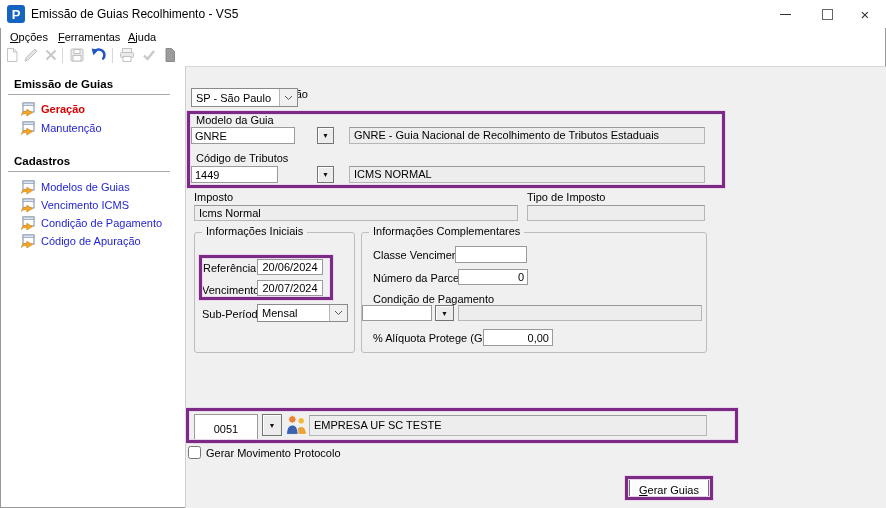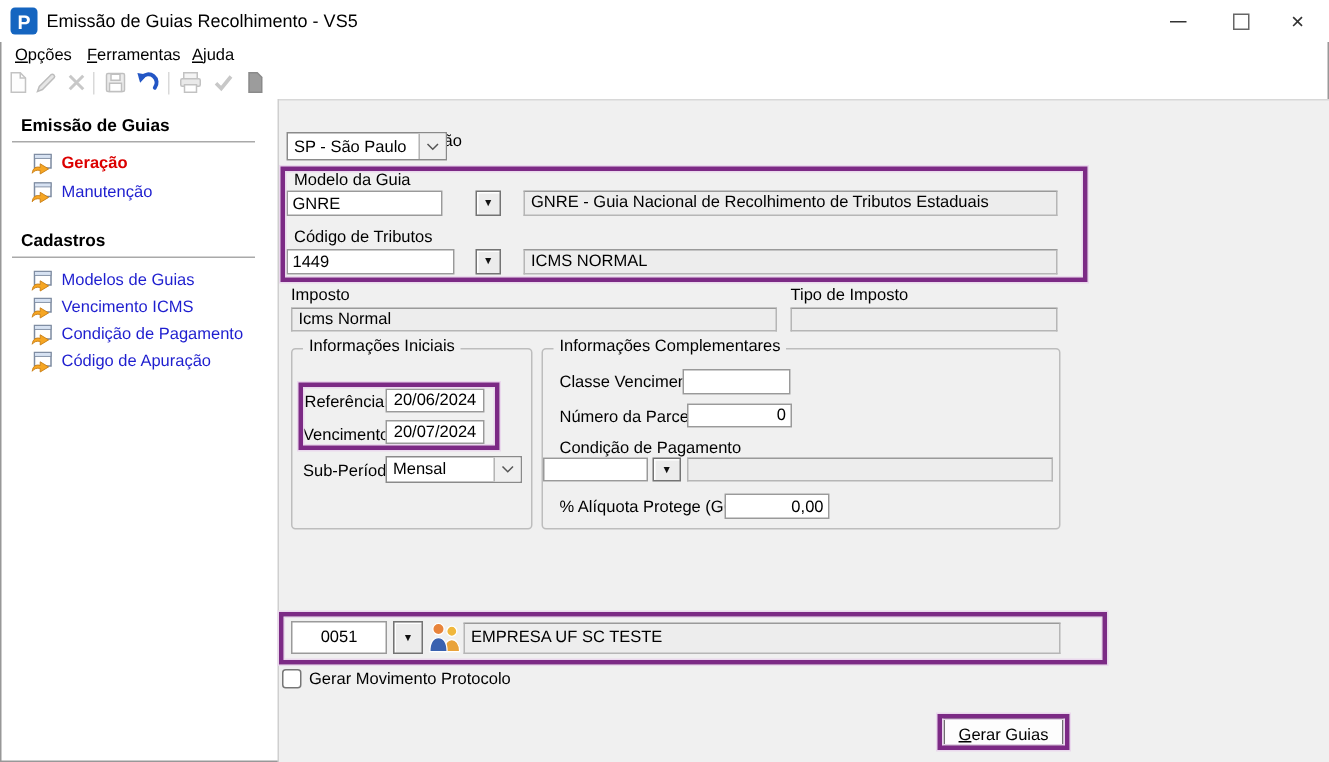--- a/index.html
+++ b/index.html
@@ -193,21 +193,21 @@
   </div>
 
   <div class="lbl" style="left:196px;top:114px;">Modelo da Guia</div>
   <input class="edit" style="left: 191px; top: 127px; width: 104px; height: 17px;" value="GNRE">
   <div class="ddbtn" style="left:317px;top:127px;width:17px;height:17px;">
       <span>▼</span>
     </div>
   <div class="ro" style="left:349px;top:127px;width:356px;height:17px;">GNRE - Guia Nacional de Recolhimento de Tributos Estaduais</div>
 
   <div class="lbl" style="left:196px;top:152px;">Código de Tributos</div>
-  <input class="edit" style="left: 191px; top: 166px; width: 112px; height: 17px;" value="1449">
+  <input class="edit" style="left: 191px; top: 166px; width: 87px; height: 17px;" value="1449">
   <div class="ddbtn" style="left:317px;top:166px;width:17px;height:17px;">
       <span>▼</span>
     </div>
   <div class="ro" style="left:349px;top:166px;width:356px;height:17px;">ICMS NORMAL</div>
 
   <div class="lbl" style="left:194px;top:191px;">Imposto</div>
   <div class="ro" style="left:194px;top:205px;width:324px;height:16px;">Icms Normal</div>
   <div class="lbl" style="left:527px;top:191px;">Tipo de Imposto</div>
   <div class="ro" style="left:527px;top:205px;width:178px;height:16px;"></div>
 
@@ -237,21 +237,21 @@
   <input class="edit right" style="left: 458px; top: 269px; width: 70px; height: 16px;" value="0">
   <div class="lbl" style="left:373px;top:293px;">Condição de Pagamento</div>
   <input class="edit" style="left: 362px; top: 305px; width: 70px; height: 16px;" value="">
   <div class="ddbtn" style="left:435px;top:305px;width:19px;height:16px;">
       <span>▼</span>
     </div>
   <div class="ro" style="left:458px;top:305px;width:244px;height:16px;"></div>
   <div class="lbl" style="left:373px;top:332px;">% Alíquota Protege (GO):</div>
   <input class="edit right" style="left: 483px; top: 329px; width: 70px; height: 17px;" value="0,00">
 
-  <input class="edit center" style="left: 194px; top: 414px; width: 64px; height: 22px;" value="0051">
+  <input class="edit center" style="left: 194px; top: 414px; width: 64px; height: 30px;" value="0051">
   <div class="ddbtn" style="left:262px;top:414px;width:20px;height:22px;">
       <span>▼</span>
     </div>
   <div class="abs" style="left:285px;top:413px;">
     <svg width="23" height="23" viewBox="0 0 22 21">
       <circle cx="15.5" cy="7" r="3.2" fill="#f0b73c" stroke="#fff" stroke-width="0.8"></circle>
       <path d="M10.5 20 C10.5 15 12.8 12.4 15.5 12.4 C18.2 12.4 20.5 15 20.5 20 z" fill="#e9a33b" stroke="#fff" stroke-width="0.8"></path>
       <circle cx="7" cy="5.6" r="3.6" fill="#e8833a" stroke="#fff" stroke-width="0.8"></circle>
       <path d="M1.5 20 C1.5 13.8 4 11 7 11 C10 11 12.5 13.8 12.5 20 z" fill="#3a62b0" stroke="#fff" stroke-width="0.8"></path>
     </svg>

